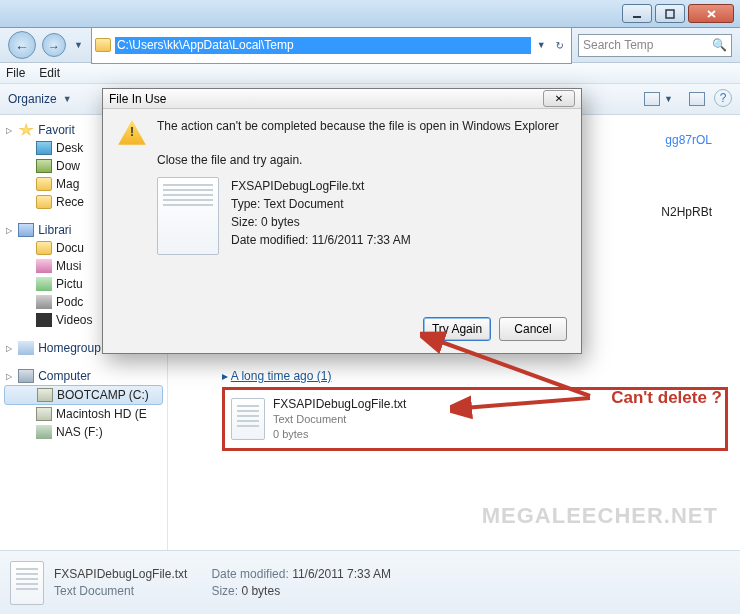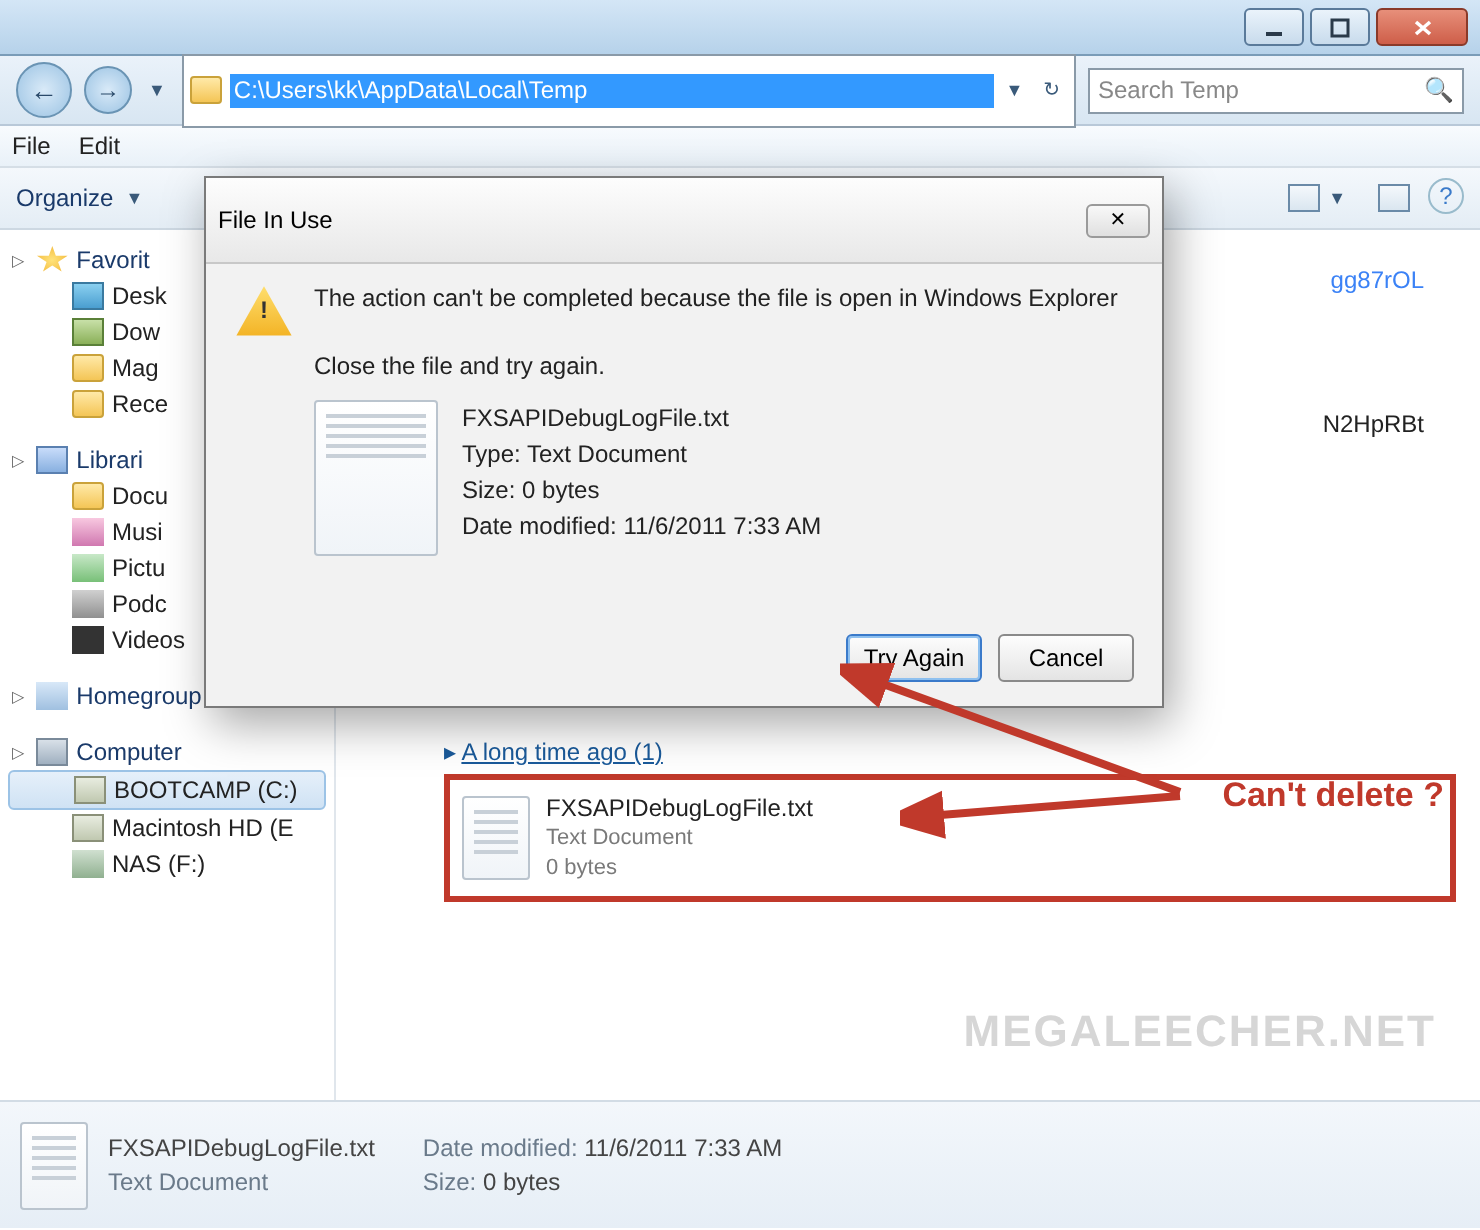--- a/index.html
+++ b/index.html
@@ -12,21 +12,21 @@
   .winbtn svg { display:block; }
 
   .navbar { height:35px; background:linear-gradient(#eaf2fa,#d8e6f2); border-bottom:1px solid #b8c8d8; display:flex; align-items:center; padding:0 8px; gap:6px;}
   .navbtn { width:28px; height:28px; border-radius:50%; background:radial-gradient(#d9eaf8,#9bc3e3); border:1px solid #6a94b4; display:flex; align-items:center; justify-content:center; color:#2a4a6a; font-size:14px;}
   .navbtn.fwd { width:24px; height:24px; font-size:12px;}
   .navchev { font-size:9px; color:#3a5a7a; padding:0 2px;}
   .addr { flex:1; height:37px; background:#fff; border:1px solid #8a9aa8; display:flex; align-items:center; padding:16px 3px; gap:4px;}
   .addr .folder-ic { width:16px; height:14px; background:linear-gradient(#ffe9a8,#f4c556); border:1px solid #caa23a; border-radius:2px;}
   .addr input { flex:1; border:none; outline:none; font-size:12px; background:#3399ff; color:#fff; height:17px; padding:0 2px;}
   .addr .ref { font-size:10px; color:#3a5a7a; padding:0 4px;}
-  .search { width:188px; height:23px; background:#fff; border:1px solid #8a9aa8; display:flex; align-items:center; padding:0 4px; color:#888; font-size:12px; gap:4px;}
+  .search { width:154px; height:23px; background:#fff; border:1px solid #8a9aa8; display:flex; align-items:center; padding:0 4px; color:#888; font-size:12px; gap:4px;}
   .search .mag { color:#3a6aa8;}
 
   .menubar { height:21px; background:linear-gradient(#f8fbfe,#e9f1f8); border-bottom:1px solid #d5dee6; display:flex; align-items:center; padding:0 6px; gap:14px; font-size:12px; color:#222;}
   .toolbar { height:31px; background:linear-gradient(#f4f8fc,#e4edf5); border-bottom:1px solid #cdd8e2; display:flex; align-items:center; justify-content:space-between; padding:0 8px; font-size:12px; color:#1a3a6a;}
   .toolbar .left { display:flex; align-items:center; gap:4px;}
   .tool-ic { display:inline-flex; align-items:center; gap:2px; border:1px solid transparent; padding:2px 4px;}
   .tool-ic .sq { width:16px; height:14px; border:1px solid #6a8aa8; background:linear-gradient(#f4f8fc,#dae6f0);}
 
   .body { display:flex; height:436px; border-bottom:1px solid #d2dce5;}
   .sidebar { width:168px; background:#fff; border-right:1px solid #e0e6ec; padding:6px 0; overflow:hidden; font-size:12px; color:#222;}
@@ -63,21 +63,21 @@
   .content .other2 { position:absolute; top:90px; right:28px; color:#222;}
 
   .details { height:63px; background:linear-gradient(#f3f7fb,#e6eef6); display:flex; align-items:center; padding:6px 10px; gap:10px; font-size:12px; color:#444;}
   .details .file-ic { width:34px; height:44px;}
   .details .cols { display:flex; flex:1; gap:24px;}
   .details .col { line-height:1.4;}
   .details .lab { color:#6a7a8a;}
 
   
   .dialog { position:absolute; left:102px; top:88px; width:480px; height:266px; background:#f2f2f2; border:1px solid #7a7a7a; box-shadow:4px 8px 22px rgba(0,0,0,.35);}
-  .dlg-title { height:43px; background:linear-gradient(#fdfdfd,#e8e8e8); border-bottom:1px solid #c8c8c8; display:flex; align-items:center; justify-content:space-between; padding:0 6px; font-size:12px;}
+  .dlg-title { height:20px; background:linear-gradient(#fdfdfd,#e8e8e8); border-bottom:1px solid #c8c8c8; display:flex; align-items:center; justify-content:space-between; padding:0 6px; font-size:12px;}
   .dlg-close { width:32px; height:17px; border:1px solid #9a9a9a; border-radius:3px; background:linear-gradient(#f8f8f8,#e0e0e0); font-size:10px; text-align:center; line-height:15px;}
   .dlg-body { padding:10px 14px 8px 14px; font-size:12px; color:#222;}
   .dlg-row { display:flex; align-items:flex-start; gap:10px;}
   .warn-ic { width:30px; height:28px; background:linear-gradient(#ffe070,#f2b020); clip-path:polygon(50% 4%,96% 92%,4% 92%); position:relative;}
   .warn-ic::after{content:"!";position:absolute;left:0;right:0;top:6px;text-align:center;font-weight:bold;color:#333;}
   .dlg-file { display:flex; gap:12px; margin:10px 0 0 40px;}
   .dlg-file .file-ic { width:62px; height:78px;}
   .dlg-file .meta { line-height:1.5;}
   .dlg-btns { position:absolute; bottom:12px; right:14px; display:flex; gap:8px;}
   .btn { width:68px; height:24px; border:1px solid #8a8a8a; border-radius:3px; background:linear-gradient(#fdfdfd,#e4e4e4); font-size:12px; text-align:center; line-height:22px;}

